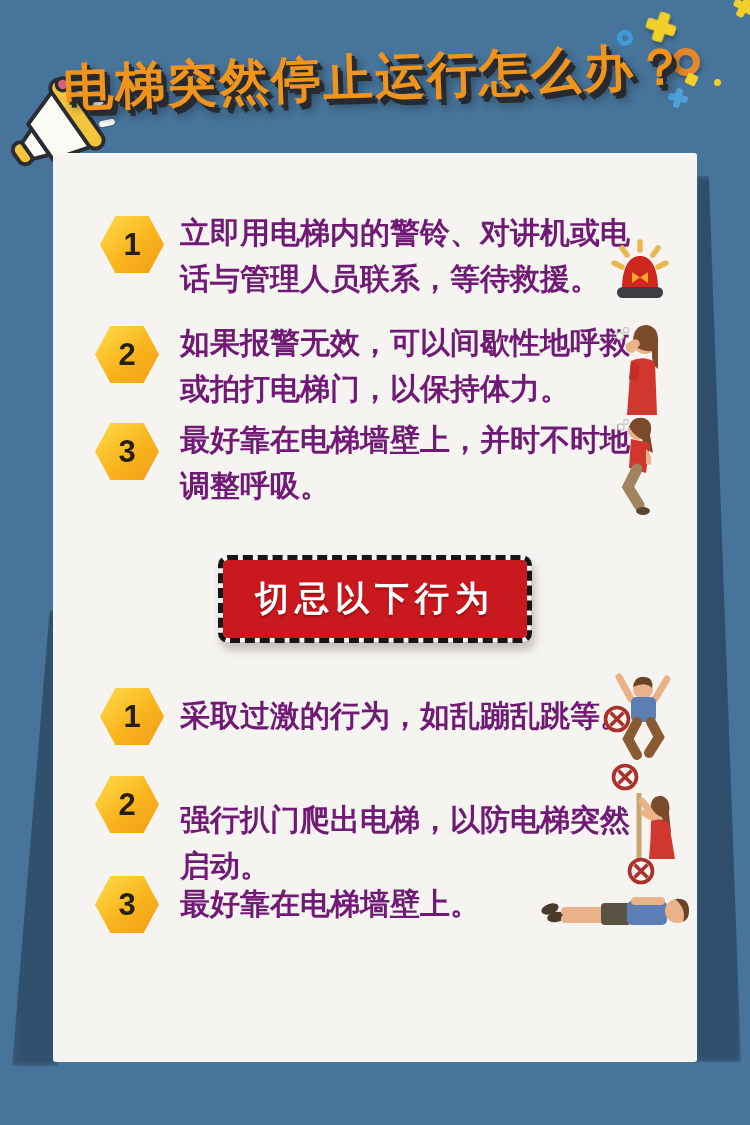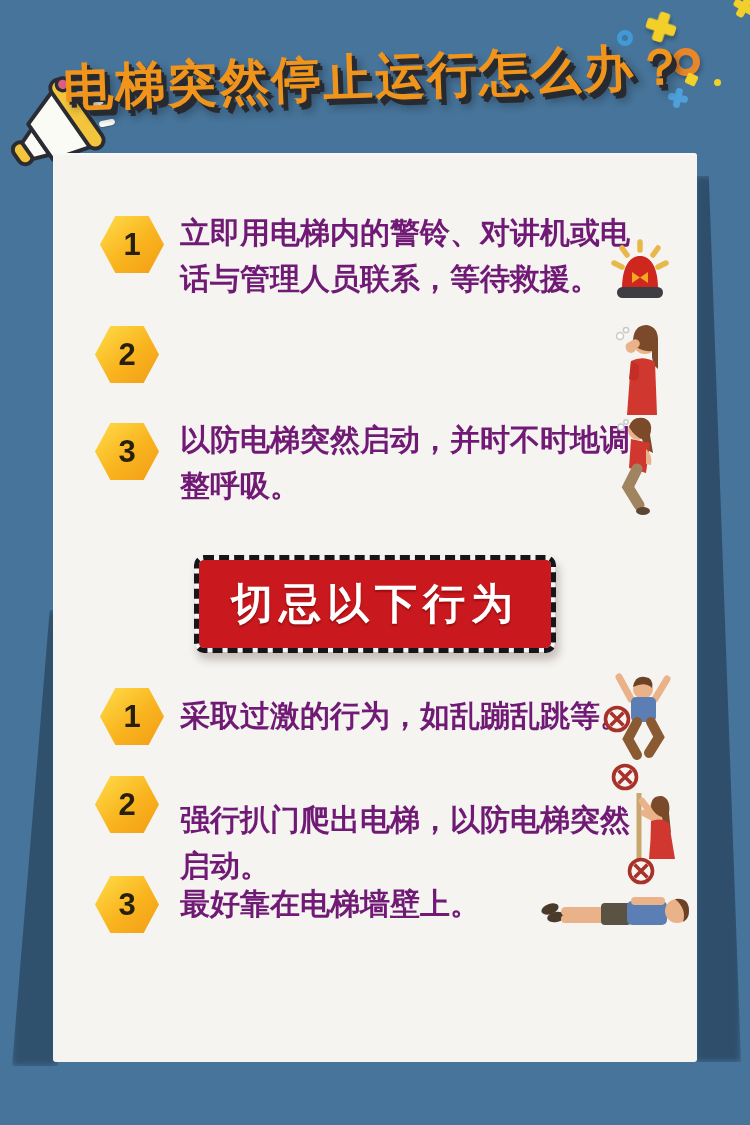--- a/index.html
+++ b/index.html
@@ -80,21 +80,21 @@
   .icon-leaning { left:560px; top:262px; }
   .icon-jumping { left:550px; top:514px; }
   .icon-prying  { left:556px; top:610px; }
   .icon-lying   { left:484px; top:704px; }
 
   
   .banner { position:absolute; left:50%; top:402px; transform:translateX(-50%);
             background:#c9181e; background-clip:padding-box;
             border:5px dashed #15151a; border-radius:10px; padding:16px 32px;
             box-shadow:3px 7px 8px rgba(60,30,20,.25); }
-  .banner-label { font-size:42px; font-weight:900; color:#ffffff; letter-spacing:6px;
+  .banner-label { font-size:34px; font-weight:900; color:#ffffff; letter-spacing:6px;
                   white-space:nowrap; text-shadow:0 2px 2px rgba(90,0,0,.45); }
 </style>
 </head>
 <body>
 
 <div class="stage">
 
   <svg class="megaphone" viewBox="0 0 120 120">
     <g transform="rotate(-35 60 60)">
       <rect x="16" y="50" width="15" height="24" rx="7.5" fill="#f2c53d" stroke="#2b2b33" stroke-width="4"></rect>
@@ -132,33 +132,34 @@
         <line x1="49" y1="9" x2="44" y2="16"></line>
         <line x1="5" y1="24" x2="13" y2="28"></line>
         <line x1="57" y1="24" x2="49" y2="28"></line>
       </g>
       <path d="M13,50 C13,27 21,17 31,17 C41,17 49,27 49,50 Z" fill="#cf271d"></path>
       <path d="M23,33 L31,38.5 L23,44 Z M39,33 L31,38.5 L39,44 Z" fill="#f5a623"></path>
       <rect x="8" y="48" width="46" height="11" rx="5.5" fill="#3d3d42"></rect>
     </svg>
 
     <div class="hex r2">2</div>
+    <div class="item-text r2">如果报警无效，可以间歇性地呼救或拍打电梯门，以保持体力。</div>
     <svg class="item-icon icon-calling" width="66" height="94" viewBox="0 0 66 94">
       <circle cx="11" cy="15" r="3.5" fill="#ffffff" stroke="#c9c9c9" stroke-width="1.5"></circle>
       <circle cx="17" cy="9" r="2.6" fill="#ffffff" stroke="#c9c9c9" stroke-width="1.5"></circle>
       <circle cx="36" cy="21" r="12" fill="#eab289"></circle>
       <path d="M24,19 Q25,4 38,4 Q50,6 49,22 L49,48 Q42,44 43,30 Q33,31 26,25 Z" fill="#7a4a2b"></path>
       <rect x="16" y="20" width="15" height="9" rx="4.5" transform="rotate(-28 23 24)" fill="#eab289"></rect>
       <circle cx="22" cy="27" r="5" fill="#eab289"></circle>
       <path d="M22,40 Q34,34 46,41 L48,94 L18,94 Z" fill="#d0382f"></path>
       <path d="M22,40 L20,58 Q26,62 30,56 L30,44 Z" fill="#c32f27"></path>
     </svg>
 
     <div class="hex r3">3</div>
-    <div class="item-text r3">以防电梯突然启动，并时不时地调整呼吸。</div>
+    <div class="item-text r3">最好靠在电梯墙壁上，并时不时地调整呼吸。</div>
     <svg class="item-icon icon-leaning" width="58" height="106" viewBox="0 0 58 106">
       <circle cx="8" cy="12" r="3" fill="#ffffff" stroke="#c9c9c9" stroke-width="1.4"></circle>
       <circle cx="13" cy="7" r="2.2" fill="#ffffff" stroke="#c9c9c9" stroke-width="1.4"></circle>
       <circle cx="25" cy="15" r="10" fill="#eab289"></circle>
       <path d="M16,12 Q19,1 31,3 Q41,7 37,20 L40,38 Q31,34 29,24 Q22,22 16,12 Z" fill="#7a4a2b"></path>
       <path d="M18,24 L37,28 L33,58 L16,53 Z" fill="#d0382f"></path>
       <path d="M33,34 Q40,40 38,50 L33,49 Z" fill="#eab289"></path>
       <g stroke="#a08460" stroke-width="11" stroke-linecap="round" fill="none">
         <path d="M24,54 L15,72 L26,90"></path>
       </g>

